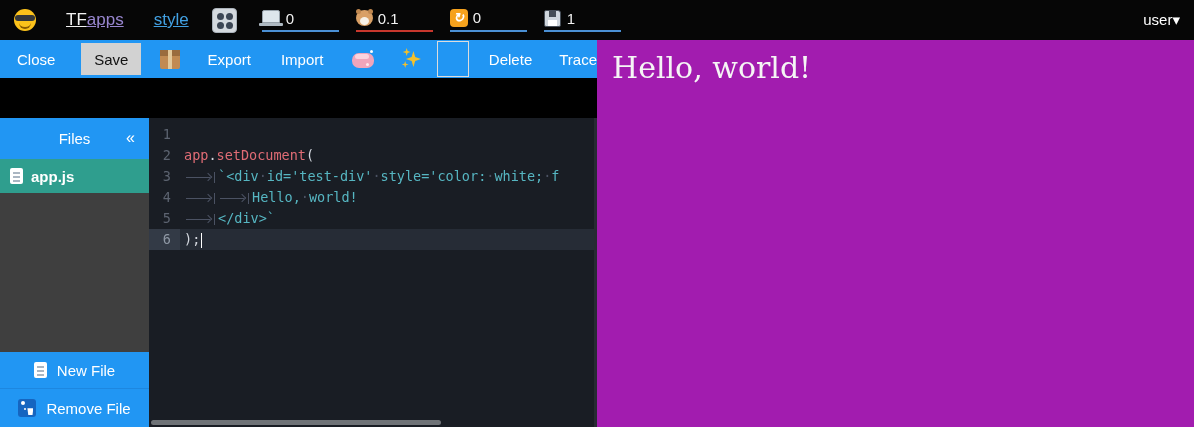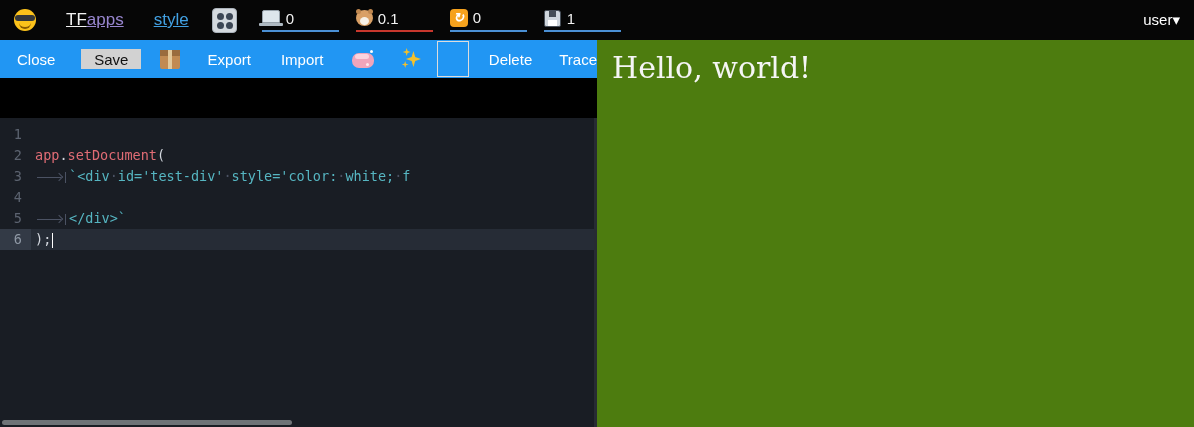--- a/index.html
+++ b/index.html
@@ -35,21 +35,21 @@
   .icon-floppy::before { content:""; position:absolute; left:4px; top:0; width:7px; height:6px; background:#454d57; }
   .icon-floppy::after  { content:""; position:absolute; left:3px; bottom:0; width:9px; height:6px; background:#fff; }
   .topbar-spacer { flex:1; }
   .user-menu { color:#fff; font-size:15px; margin-right:14px; cursor:pointer; }
 
   
   .left-region { position:absolute; left:0; top:40px; width:597px; height:387px; display:flex; flex-direction:column;gap:40px; }
   .toolbar { height:38px; background:#2196f3; display:flex; align-items:center; flex:0 0 auto; }
   .tb-btn { color:#fff; font-size:15px; cursor:pointer; }
   .tb-close { margin-left:17px; }
-  .tb-save { margin-left:26px; width:62px; height:20px; background:#d2d2d2; color:#111;
+  .tb-save { margin-left:26px; width:62px; height:32px; background:#d2d2d2; color:#111;
              display:flex; align-items:center; justify-content:center; cursor:pointer;text-align:right; }
   .tb-export { margin-left:28px; } .tb-import { margin-left:30px; }
   .tb-delete { margin-left:20px; } .tb-trace { margin-left:27px; }
   .icon-package { width:20px; height:19px; margin-left:19px; background:#c18a52; border-radius:2px; position:relative; cursor:pointer; }
   .icon-package::before { content:""; position:absolute; left:0; top:0; width:100%; height:6px; background:#9a6b3d; }
   .icon-package::after { content:""; position:absolute; left:8px; top:0; width:4px; height:100%; background:#e3c89a; }
   .icon-soap { width:22px; height:15px; margin-left:29px; margin-top:3px; background:#f0a5bb; border-radius:7px; position:relative; cursor:pointer; }
   .icon-soap::before { content:""; position:absolute; left:3px; top:1px; width:14px; height:5px; background:#fbd3de; border-radius:4px; }
   .icon-soap::after { content:""; position:absolute; right:1px; top:-3px; width:3px; height:3px; border-radius:50%; background:#fff; box-shadow:-4px 13px 0 #fde8ee; }
   .icon-sparkles { width:22px; height:22px; margin-left:27px; position:relative; cursor:pointer; }
@@ -98,21 +98,21 @@
   .tab i { position:absolute; }
   .t-line { left:2px; right:8px; top:7px; height:1px; background:#4b5263; }
   .t-head { right:7px; top:4px; width:6px; height:6px; border-top:1px solid #4b5263; border-right:1px solid #4b5263; transform:rotate(45deg); }
   .t-bar { right:3px; top:2px; height:11px; width:0; border-right:1px solid #4b5263; }
   .cursor { display:inline-block; width:1px; height:15px; background:#fff; vertical-align:middle; margin-left:1px; animation:blink 1.1s steps(1) infinite; }
   @keyframes blink { 50% { opacity:0; } }
   .hscroll-track { position:absolute; left:0; right:3px; bottom:0; height:8px; }
   .hscroll-thumb { position:absolute; left:2px; bottom:2px; width:290px; height:5px; background:#6f7377; border-radius:3px; cursor:pointer; }
 
   
-  .preview { position:absolute; left:597px; top:40px; width:597px; height:387px; background:#4d7c0f; }
+  .preview { position:absolute; left:597px; top:40px; width:597px; height:387px; background:#a21caf; }
   .preview-text { color:#f5f5f5; font-family:"DejaVu Serif", serif; font-size:30px; line-height:40px; padding:8px 0 0 15px; }
 </style>
 </head>
 <body>
 
 <div class="topbar">
   <span class="icon-smiley"></span>
   <span class="navlink lnk-tf">TF</span>
   <span class="navlink lnk-apps">apps</span>
   <span class="navlink lnk-edit">style</span>
@@ -153,27 +153,46 @@
         <i class="spark spark-s1"></i>
         <i class="spark spark-s2"></i>
     </span>
     <span class="tb-box"></span>
     <span class="tb-btn tb-delete">Delete</span>
     <span class="tb-btn tb-trace">Trace</span>
   </div>
 
   <div class="workspace">
 
+    <div class="sidebar">
+      <div class="files-header">
+        <span>Files</span>
+        <span class="collapse-btn">«</span>
+      </div>
+      <div class="file-item">
+        <span class="icon-doc"></span>
+        <span class="fname">app.js</span>
+      </div>
+      <div class="sidebar-body"></div>
+      <div class="sb-btn sb-new">
+        <span class="icon-doc" style="margin-left:0"></span>
+        <span class="lbl">New File</span>
+      </div>
+      <div class="sb-btn sb-remove">
+        <span class="icon-remove"></span>
+        <span class="lbl">Remove File</span>
+      </div>
+    </div>
 
     <div class="editor">
       <div class="code-rows" id="editor-lines">
           <div class="code-row"><span class="gutter">1</span></div>
           <div class="code-row"><span class="gutter">2</span><span class="code-text"><span class="tok-r">app</span><span class="tok-p">.</span><span class="tok-r">setDocument</span><span class="tok-p">(</span></span></div>
           <div class="code-row"><span class="gutter">3</span><span class="code-text"><span class="tab"><i class="t-line"></i><i class="t-head"></i><i class="t-bar"></i></span><span class="tok-s">`&lt;div</span><span class="tok-d">·</span><span class="tok-s">id='test-div'</span><span class="tok-d">·</span><span class="tok-s">style='color:</span><span class="tok-d">·</span><span class="tok-s">white;</span><span class="tok-d">·</span><span class="tok-s">f</span></span></div>
-          <div class="code-row"><span class="gutter">4</span></div>
+          <div class="code-row"><span class="gutter">4</span><span class="code-text"><span class="tab"><i class="t-line"></i><i class="t-head"></i><i class="t-bar"></i></span><span class="tab"><i class="t-line"></i><i class="t-head"></i><i class="t-bar"></i></span><span class="tok-s">Hello,</span><span class="tok-d">·</span><span class="tok-s">world!</span></span></div>
           <div class="code-row"><span class="gutter">5</span><span class="code-text"><span class="tab"><i class="t-line"></i><i class="t-head"></i><i class="t-bar"></i></span><span class="tok-s">&lt;/div&gt;`</span></span></div>
           <div class="code-row active"><span class="gutter">6</span><span class="code-text"><span class="tok-p">);</span><span class="cursor"></span></span></div>
         </div>
       <div class="hscroll-track">
         <div class="hscroll-thumb"></div>
       </div>
     </div>
 
   </div>
 </div>

